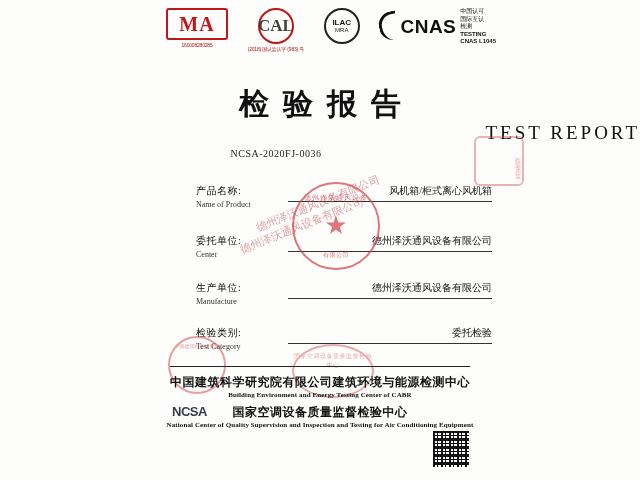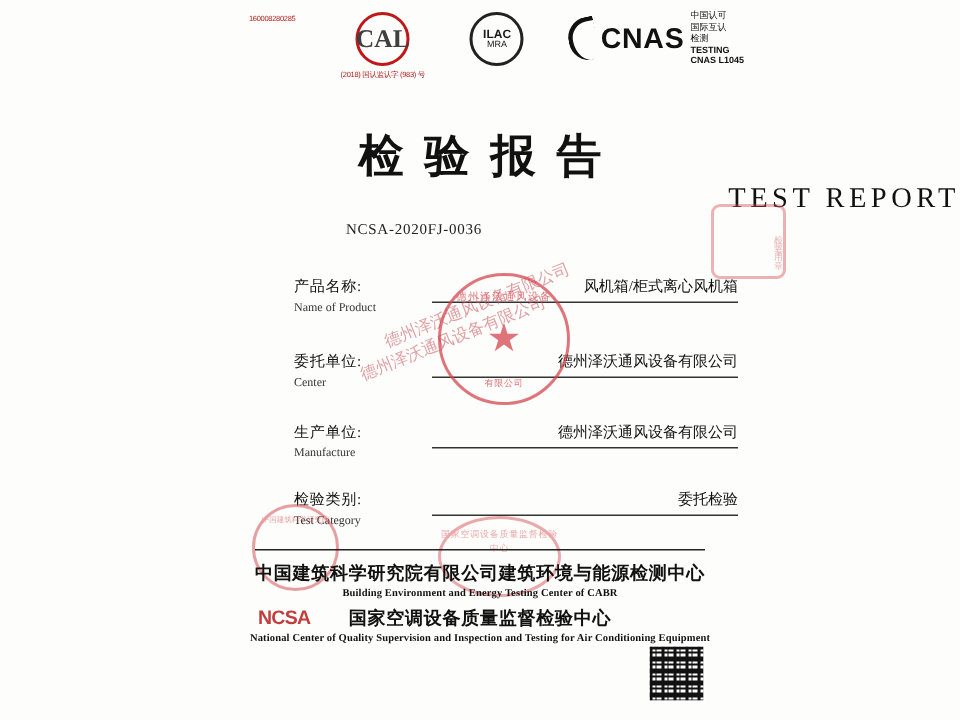--- a/index.html
+++ b/index.html
@@ -340,21 +340,21 @@
     white-space: nowrap;
   }
 
   
   #ncsa-logo {
     position: absolute;
     left: 172px;
     top: 404px;
     font-size: 13px;
     font-weight: bold;
-    color: #b91c1c;
+    color: #0f172a;
     opacity: 0.85;
     font-family: "Liberation Sans", sans-serif;
     letter-spacing: -0.5px;
     text-align: center;
   }
 
   
   #qr {
     position: absolute;
     left: 432px;
@@ -370,20 +370,21 @@
   }
 </style>
 </head>
 <body>
 
 <div id="page">
 
   <div id="marks">
 
     <div class="mark">
+      <div class="ma-box">MA</div>
       <div class="mark-sub">160008280285</div>
     </div>
 
     <div class="mark">
       <div class="cal-circle">CAL</div>
       <div class="mark-sub">(2018) 国认监认字 (983) 号</div>
     </div>
 
     <div class="mark">
       <div class="ilac-circle">

